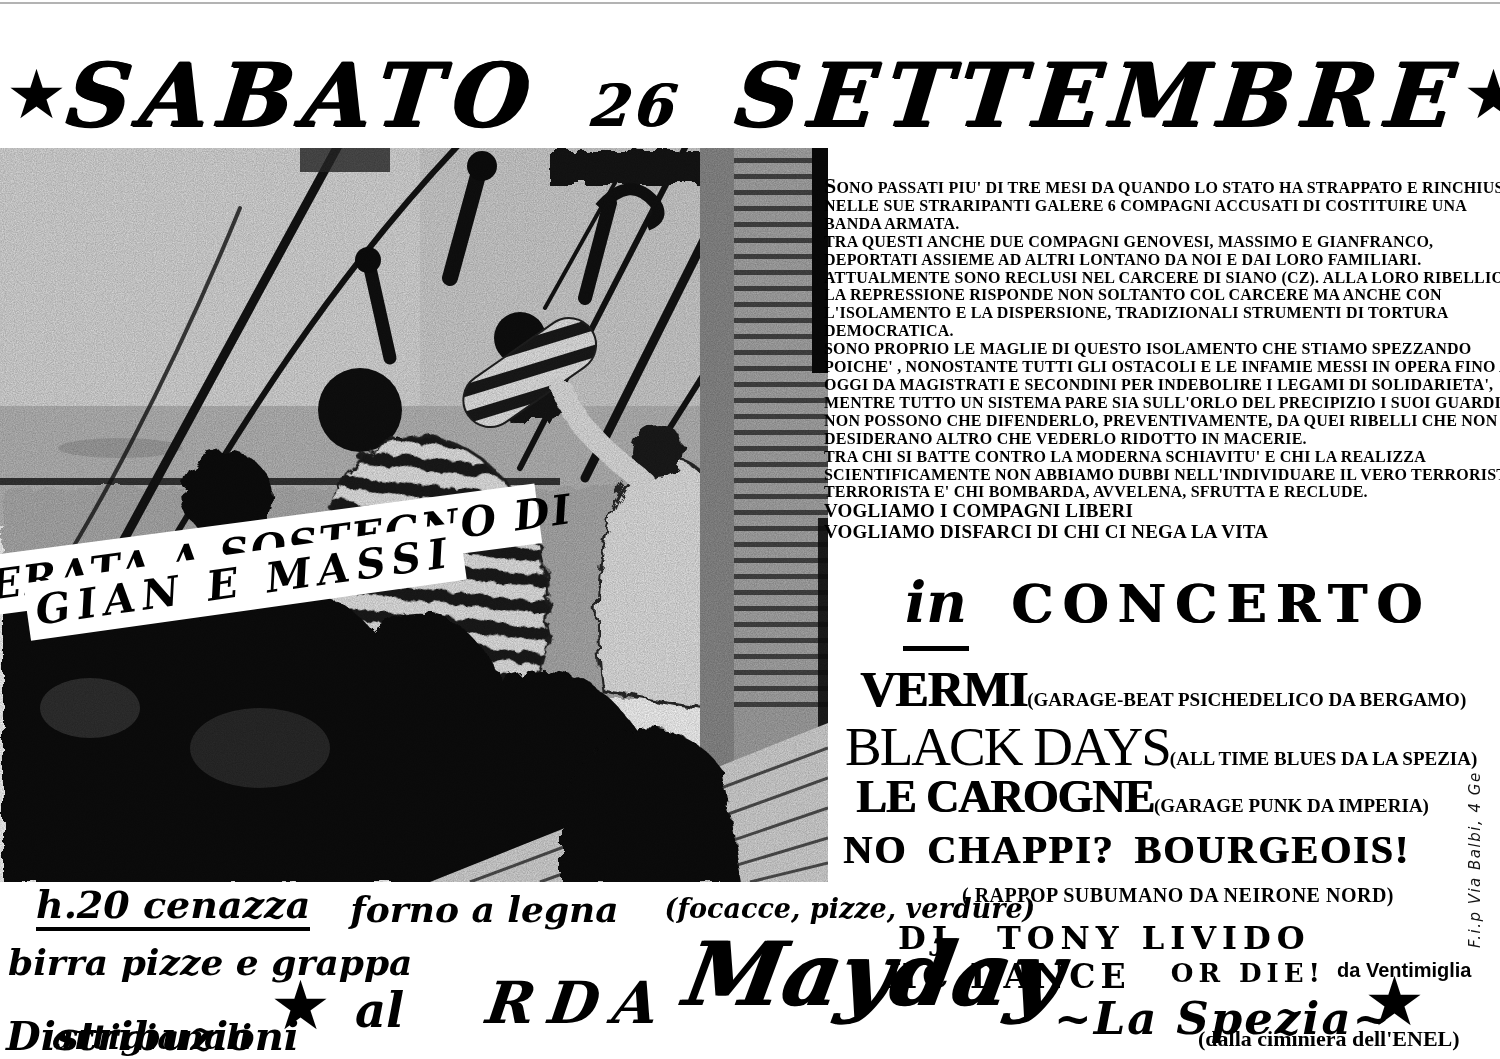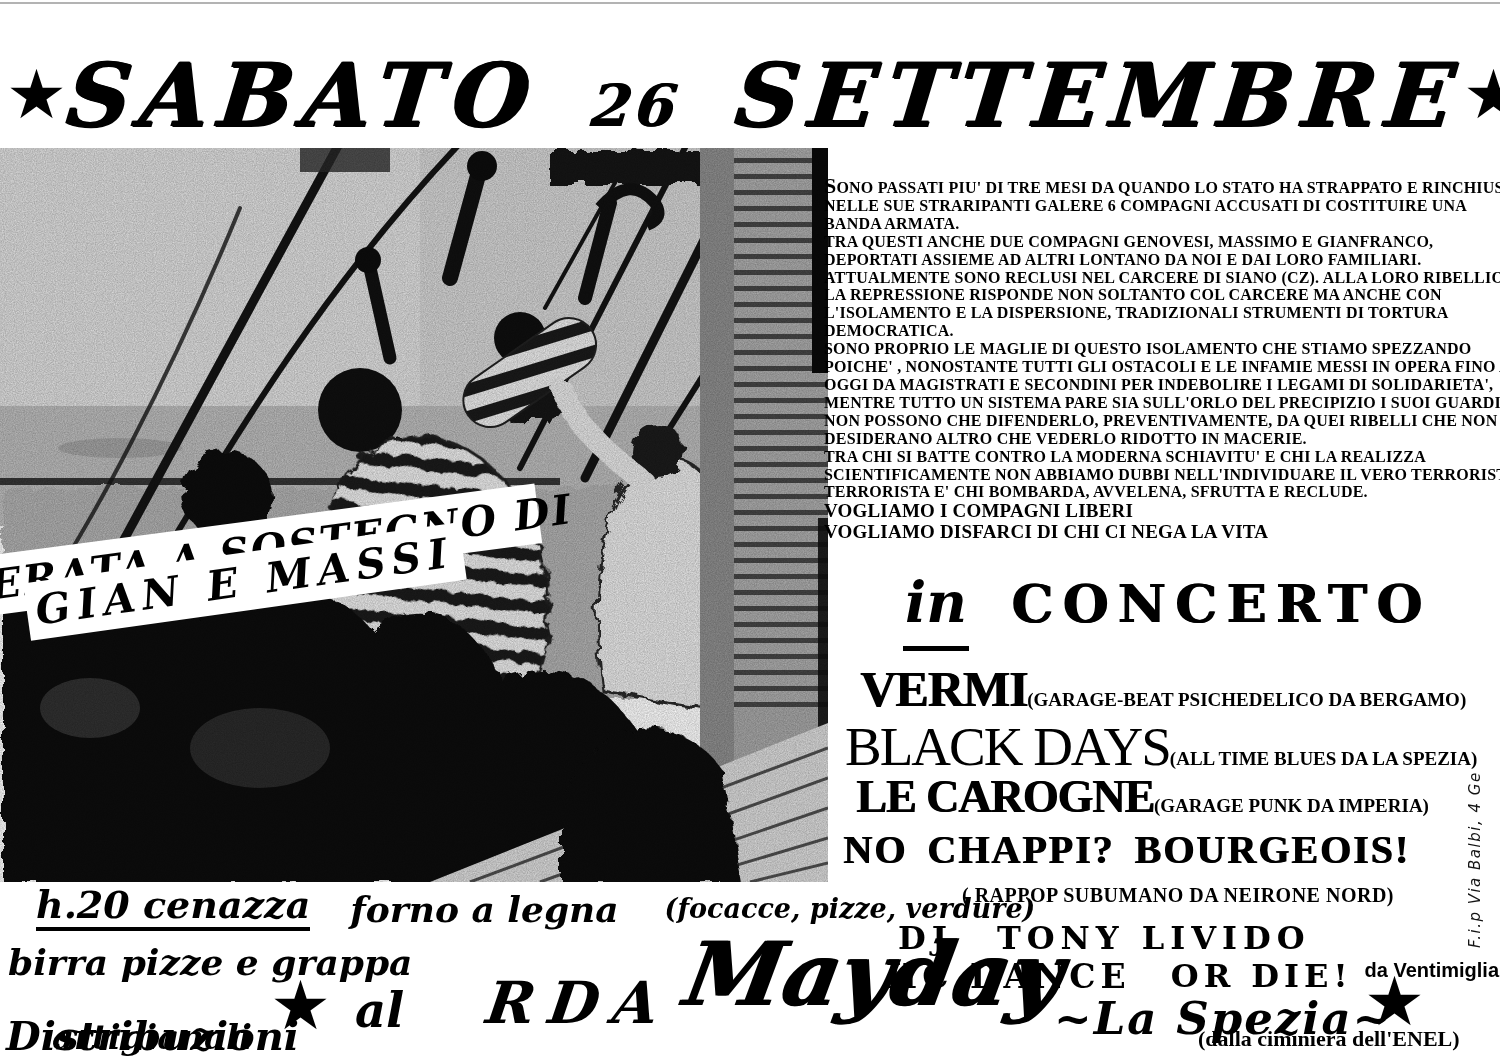--- a/index.html
+++ b/index.html
@@ -51,21 +51,21 @@
   .band1{left:845px;top:719px;}  .band1 .bname{font-size:55px;font-weight:400;letter-spacing:-2px;}
   .band2{left:856px;top:774px;}  .band2 .bname{font-size:46px;font-weight:800;letter-spacing:-1px;text-shadow:1px 0 0 #000;}
   .band3{left:843px;top:830px;}  .band3 .bname{font-size:40px;font-weight:800;letter-spacing:2px;word-spacing:8px;text-shadow:1px 0 0 #000;}
   .rappop{position:absolute;left:962px;top:884px;font-size:20px;font-weight:bold;z-index:2;
           font-family:"Liberation Serif",serif;letter-spacing:.5px;}
   .djrow{position:absolute;left:898px;top:922px;z-index:2;font-family:"DejaVu Serif",serif;
          font-weight:bold;font-size:32px;letter-spacing:6px;display:flex;gap:44px;line-height:1;align-items:flex-end;}
   .hcrow{position:absolute;left:886px;top:960px;z-index:2;font-family:"DejaVu Serif",serif;
          font-weight:bold;display:flex;align-items:flex-start;line-height:1;}
   .hcrow .hc1{font-size:33px;letter-spacing:5px;}
-  .hcrow .hc2{font-size:32px;letter-spacing:5px;margin-left:40px;}
+  .hcrow .hc2{font-size:26px;letter-spacing:5px;margin-left:40px;}
   .hcrow .hc3{font-size:20px;margin-left:12px;font-family:Liberation Sans, sans-serif;}
 
   
   .info{position:absolute;left:0;top:0;z-index:2;font-family:"DejaVu Serif",serif;
         font-weight:bold;font-style:italic;}
   .iline{position:absolute;white-space:nowrap;line-height:1;}
   .i1{left:8px;top:886px;display:flex;align-items:center;margin-left:28px;}
   .i1 .time{font-size:38px;border-bottom:4px solid #000;padding-bottom:3px;}
   .i1 .oven{font-size:36px;margin-left:40px;}
   .i1 .menu{font-size:27px;margin-left:46px;}

